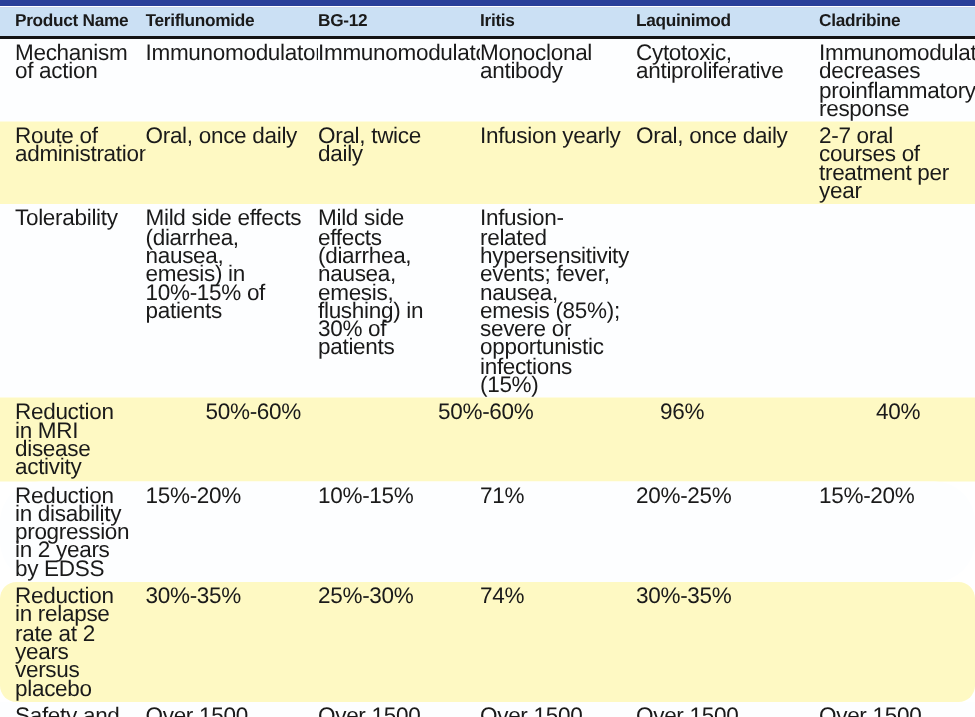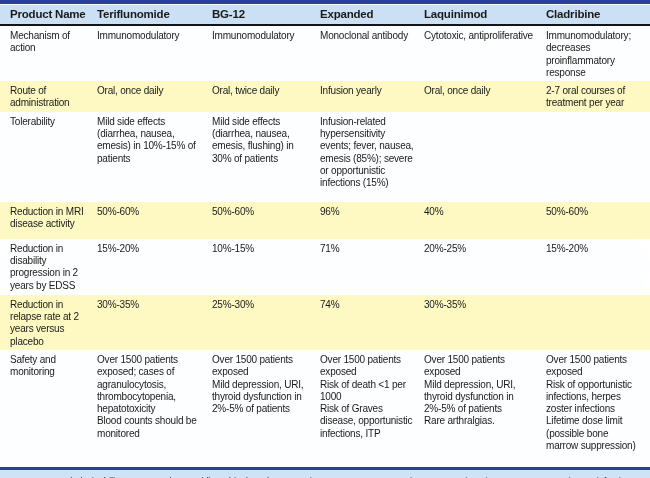--- a/index.html
+++ b/index.html
@@ -20,43 +20,43 @@
     padding-left: 10px;
     flex: 0 0 auto;
   }
   .grid-row.header {
     background: #cbe0f4;
     height: 21px;
     border-bottom: 2px solid #141414;
     align-items: center;
   }
   .cell {
-    font-size: 10px;
+    font-size: 15px;
     line-height: 12.3px;
     letter-spacing: -0.2px;
     padding: 4px 8px 2px 0;
     white-space: pre-line;
     overflow: hidden;
   }
   .cell.h {
     font-weight: bold;
     font-size: 11.5px;
     letter-spacing: -0.2px;
     padding: 0 6px 0 0;
     white-space: nowrap;
   }
   .row.white { background: #fdfeff; }
   .row.blue  { background: #fef9c3; }
 
   .r-mech   { min-height: 43px; }
   .r-route  { min-height: 29px; }
   .r-tol    { min-height: 90px; }
-  .r-mri    { min-height: 37px; }
+  .r-mri    { min-height: 37px; gap: 40px; }
   .r-dis    { min-height: 56px; border-radius: 27px; }
-  .r-rel    { min-height: 50px; }
+  .r-rel    { min-height: 50px; border-radius: 11px; }
   .r-safety { min-height: 117px; }
 
   .footnote {
     background: #cfe3f6;
     flex: 1 1 auto;
     font-size: 9.5px;
     line-height: 11px;
     letter-spacing: -0.1px;
     padding: 5px 10px 0 10px;
   }
@@ -66,21 +66,21 @@
 <body>
 
 <div class="page">
 
   <div class="accent-bar top"></div>
 
   <div class="grid-row header">
     <div class="cell h">Product Name</div>
     <div class="cell h">Teriflunomide</div>
     <div class="cell h">BG-12</div>
-    <div class="cell h">Expanded</div>
+    <div class="cell h">Iritis</div>
     <div class="cell h">Laquinimod</div>
     <div class="cell h">Cladribine</div>
   </div>
 
   <div class="grid-row row white r-mech">
     <div class="cell label">Mechanism of action</div>
     <div class="cell">Immunomodulatory</div>
     <div class="cell">Immunomodulatory</div>
     <div class="cell">Monoclonal antibody</div>
     <div class="cell">Cytotoxic, antiproliferative</div>

